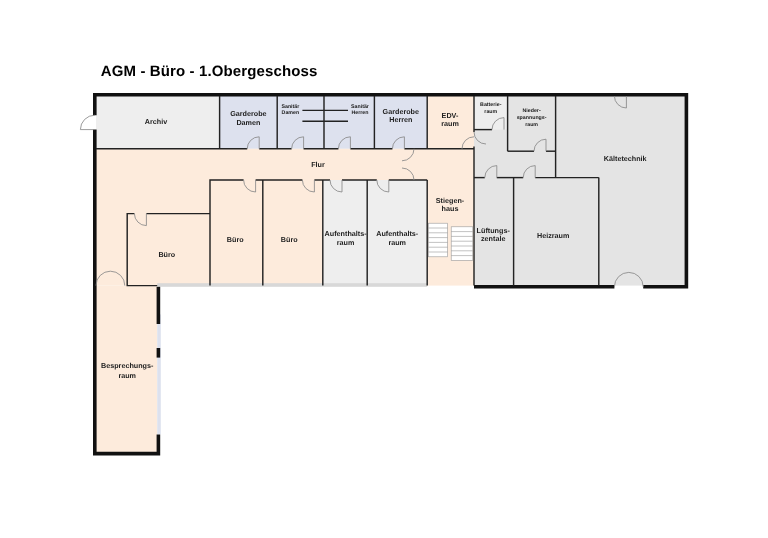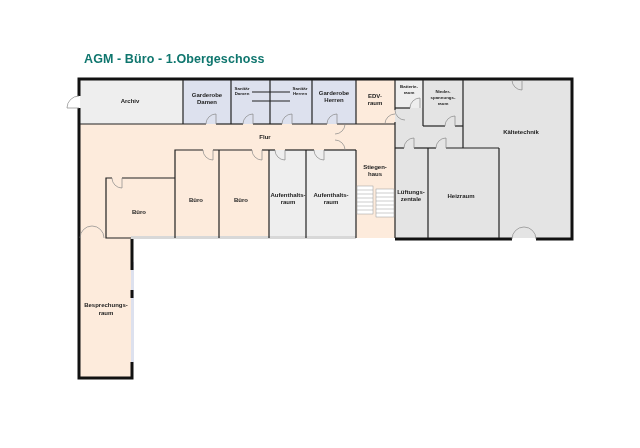--- a/index.html
+++ b/index.html
@@ -1,17 +1,17 @@
 <!DOCTYPE html>
 <html><head>
 <meta charset="utf-8">
 <style>
   html, body { margin: 0; padding: 0; background: #ffffff; }
   body { width: 640px; height: 448px; position: relative; overflow: hidden; font-family: "Liberation Sans", sans-serif; }
-  .title { position: absolute; left: 84px; top: 52px; font-size: 12.5px; font-weight: bold; color: #0f766e; letter-spacing: 0.1px; }
+  .title { position: absolute; left: 84px; top: 52px; font-size: 12.5px; font-weight: bold; color: #000000; letter-spacing: 0.1px; }
   svg { position: absolute; left: 0; top: 0; }
   .lbl { font-family: "Liberation Sans", sans-serif; font-size: 6px; fill: #222; text-anchor: middle; font-weight: bold; }
   .lbl-s { font-size: 4.4px; }
 </style>
 </head>
 <body>
 
 <div class="title">AGM - Büro - 1.Obergeschoss</div>
 
 <svg width="640" height="448" viewBox="0 0 640 448">

